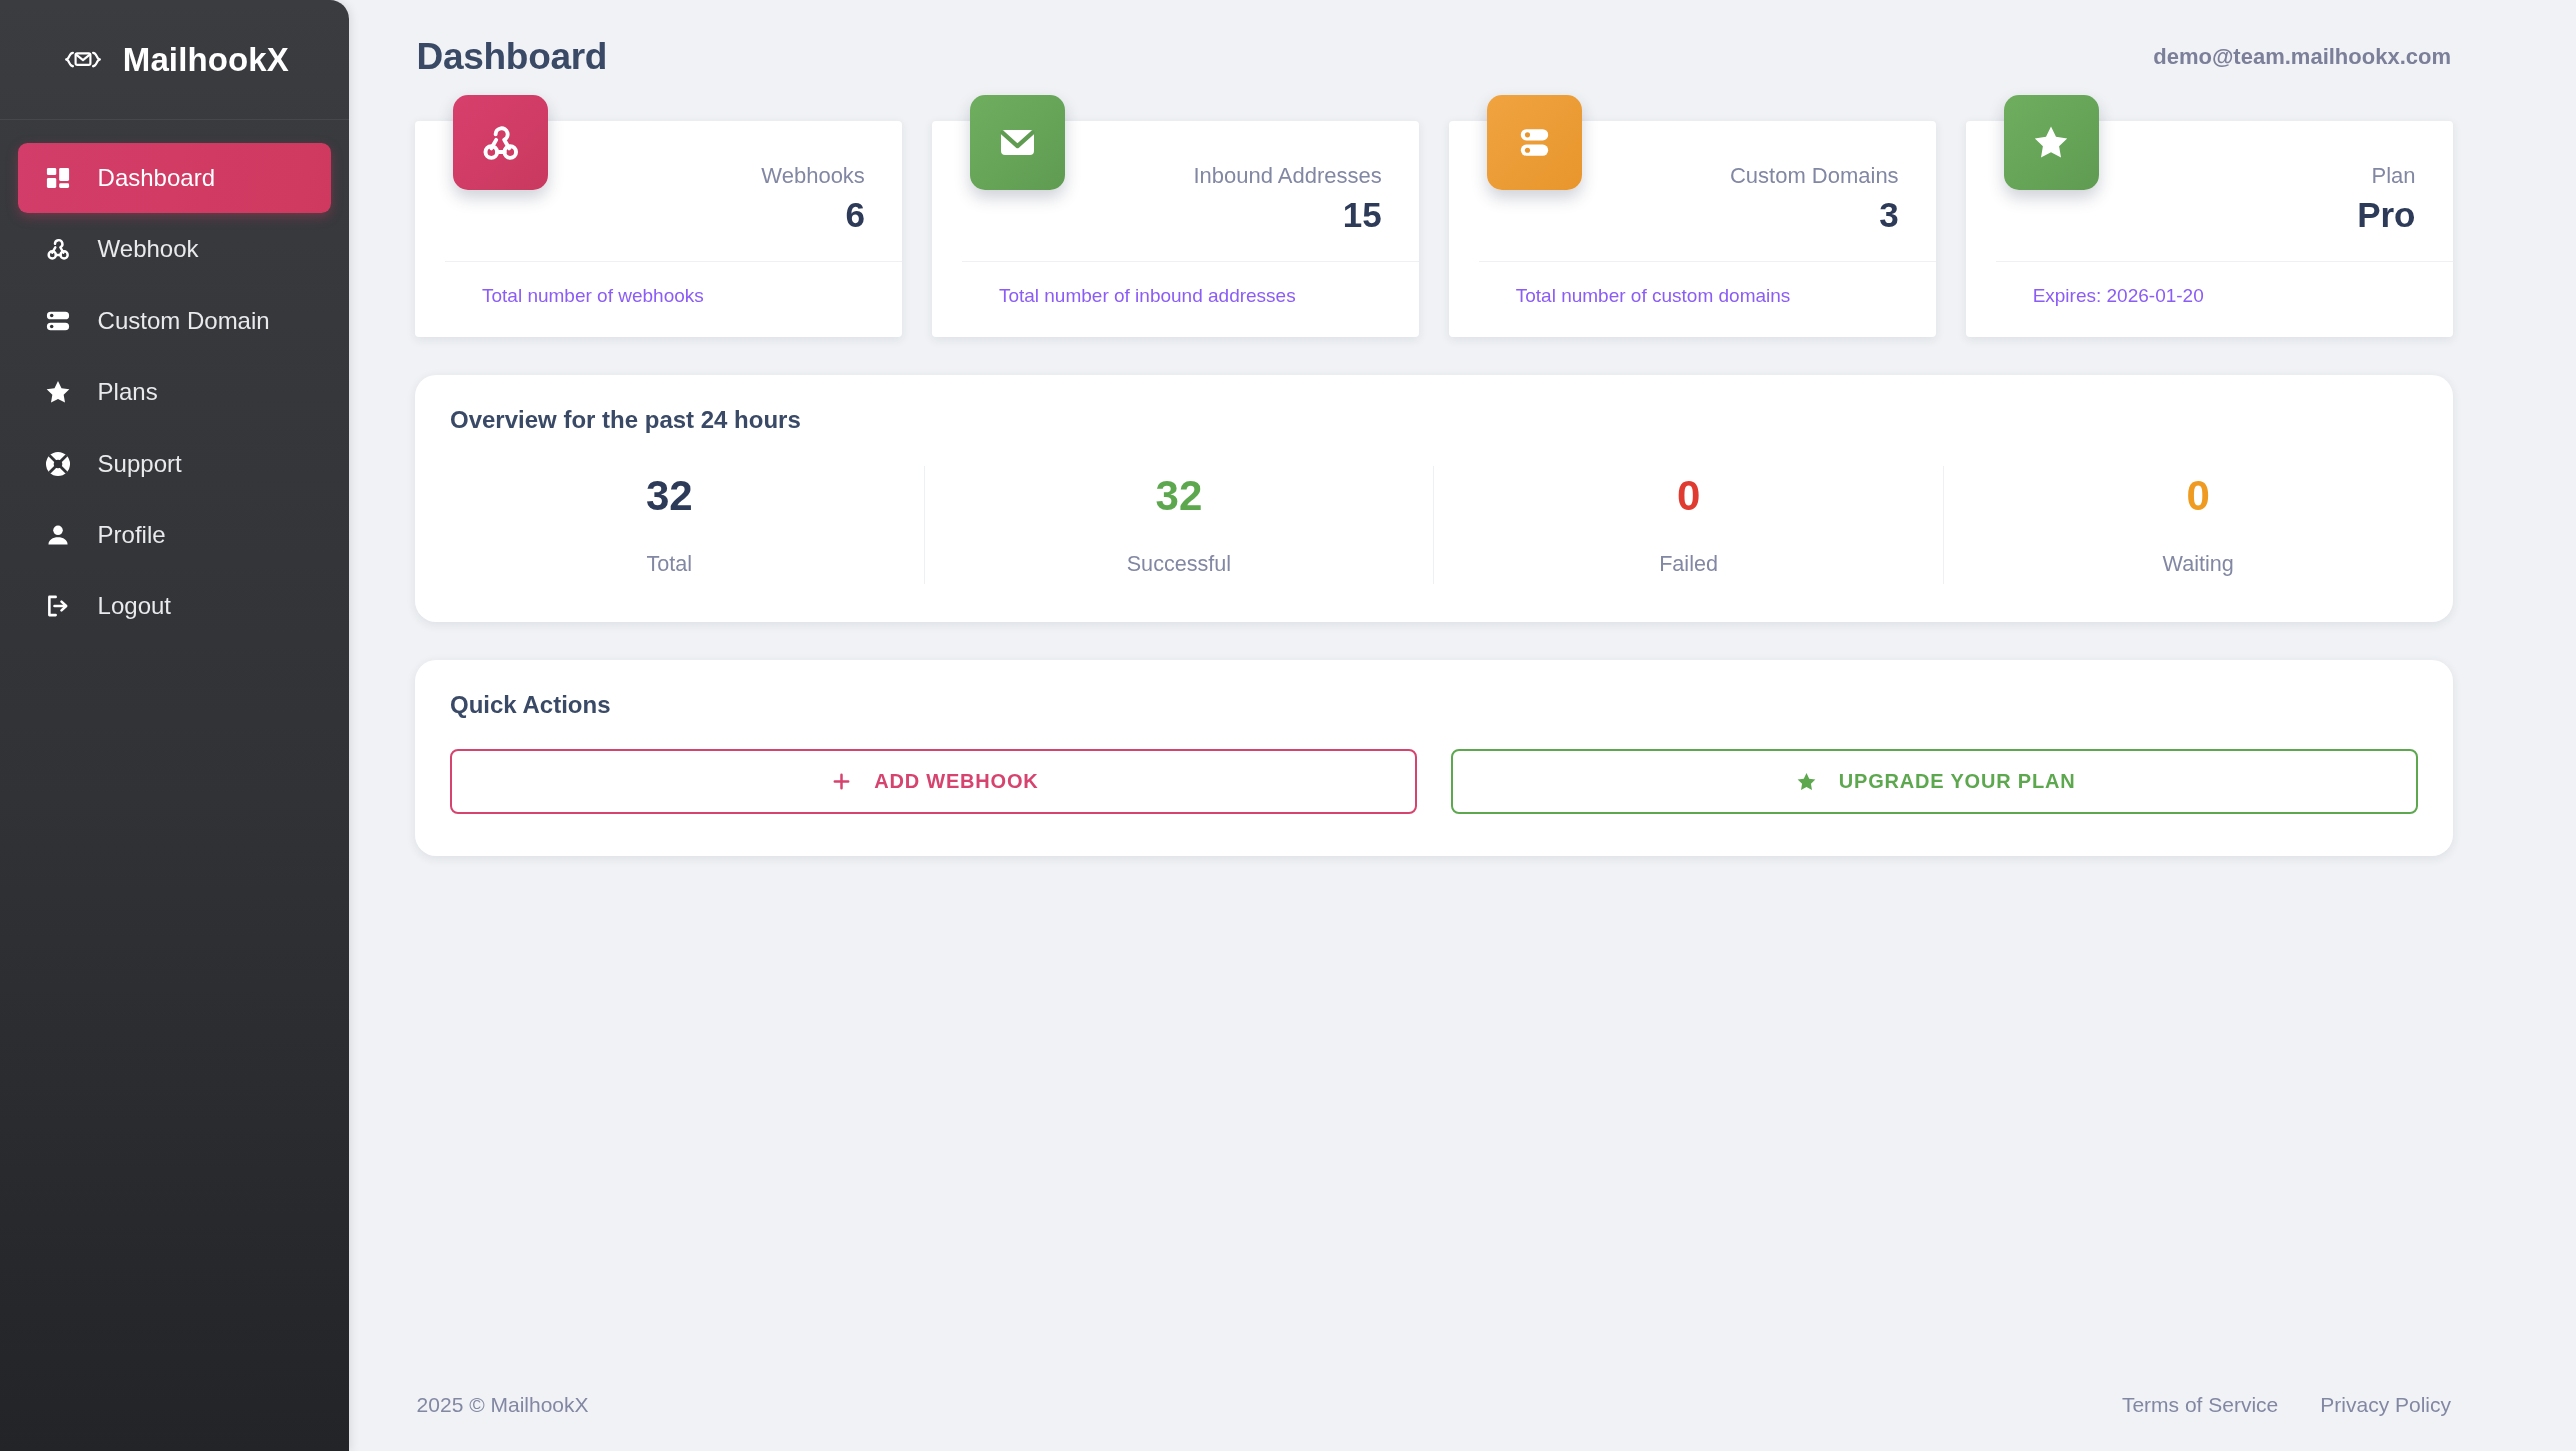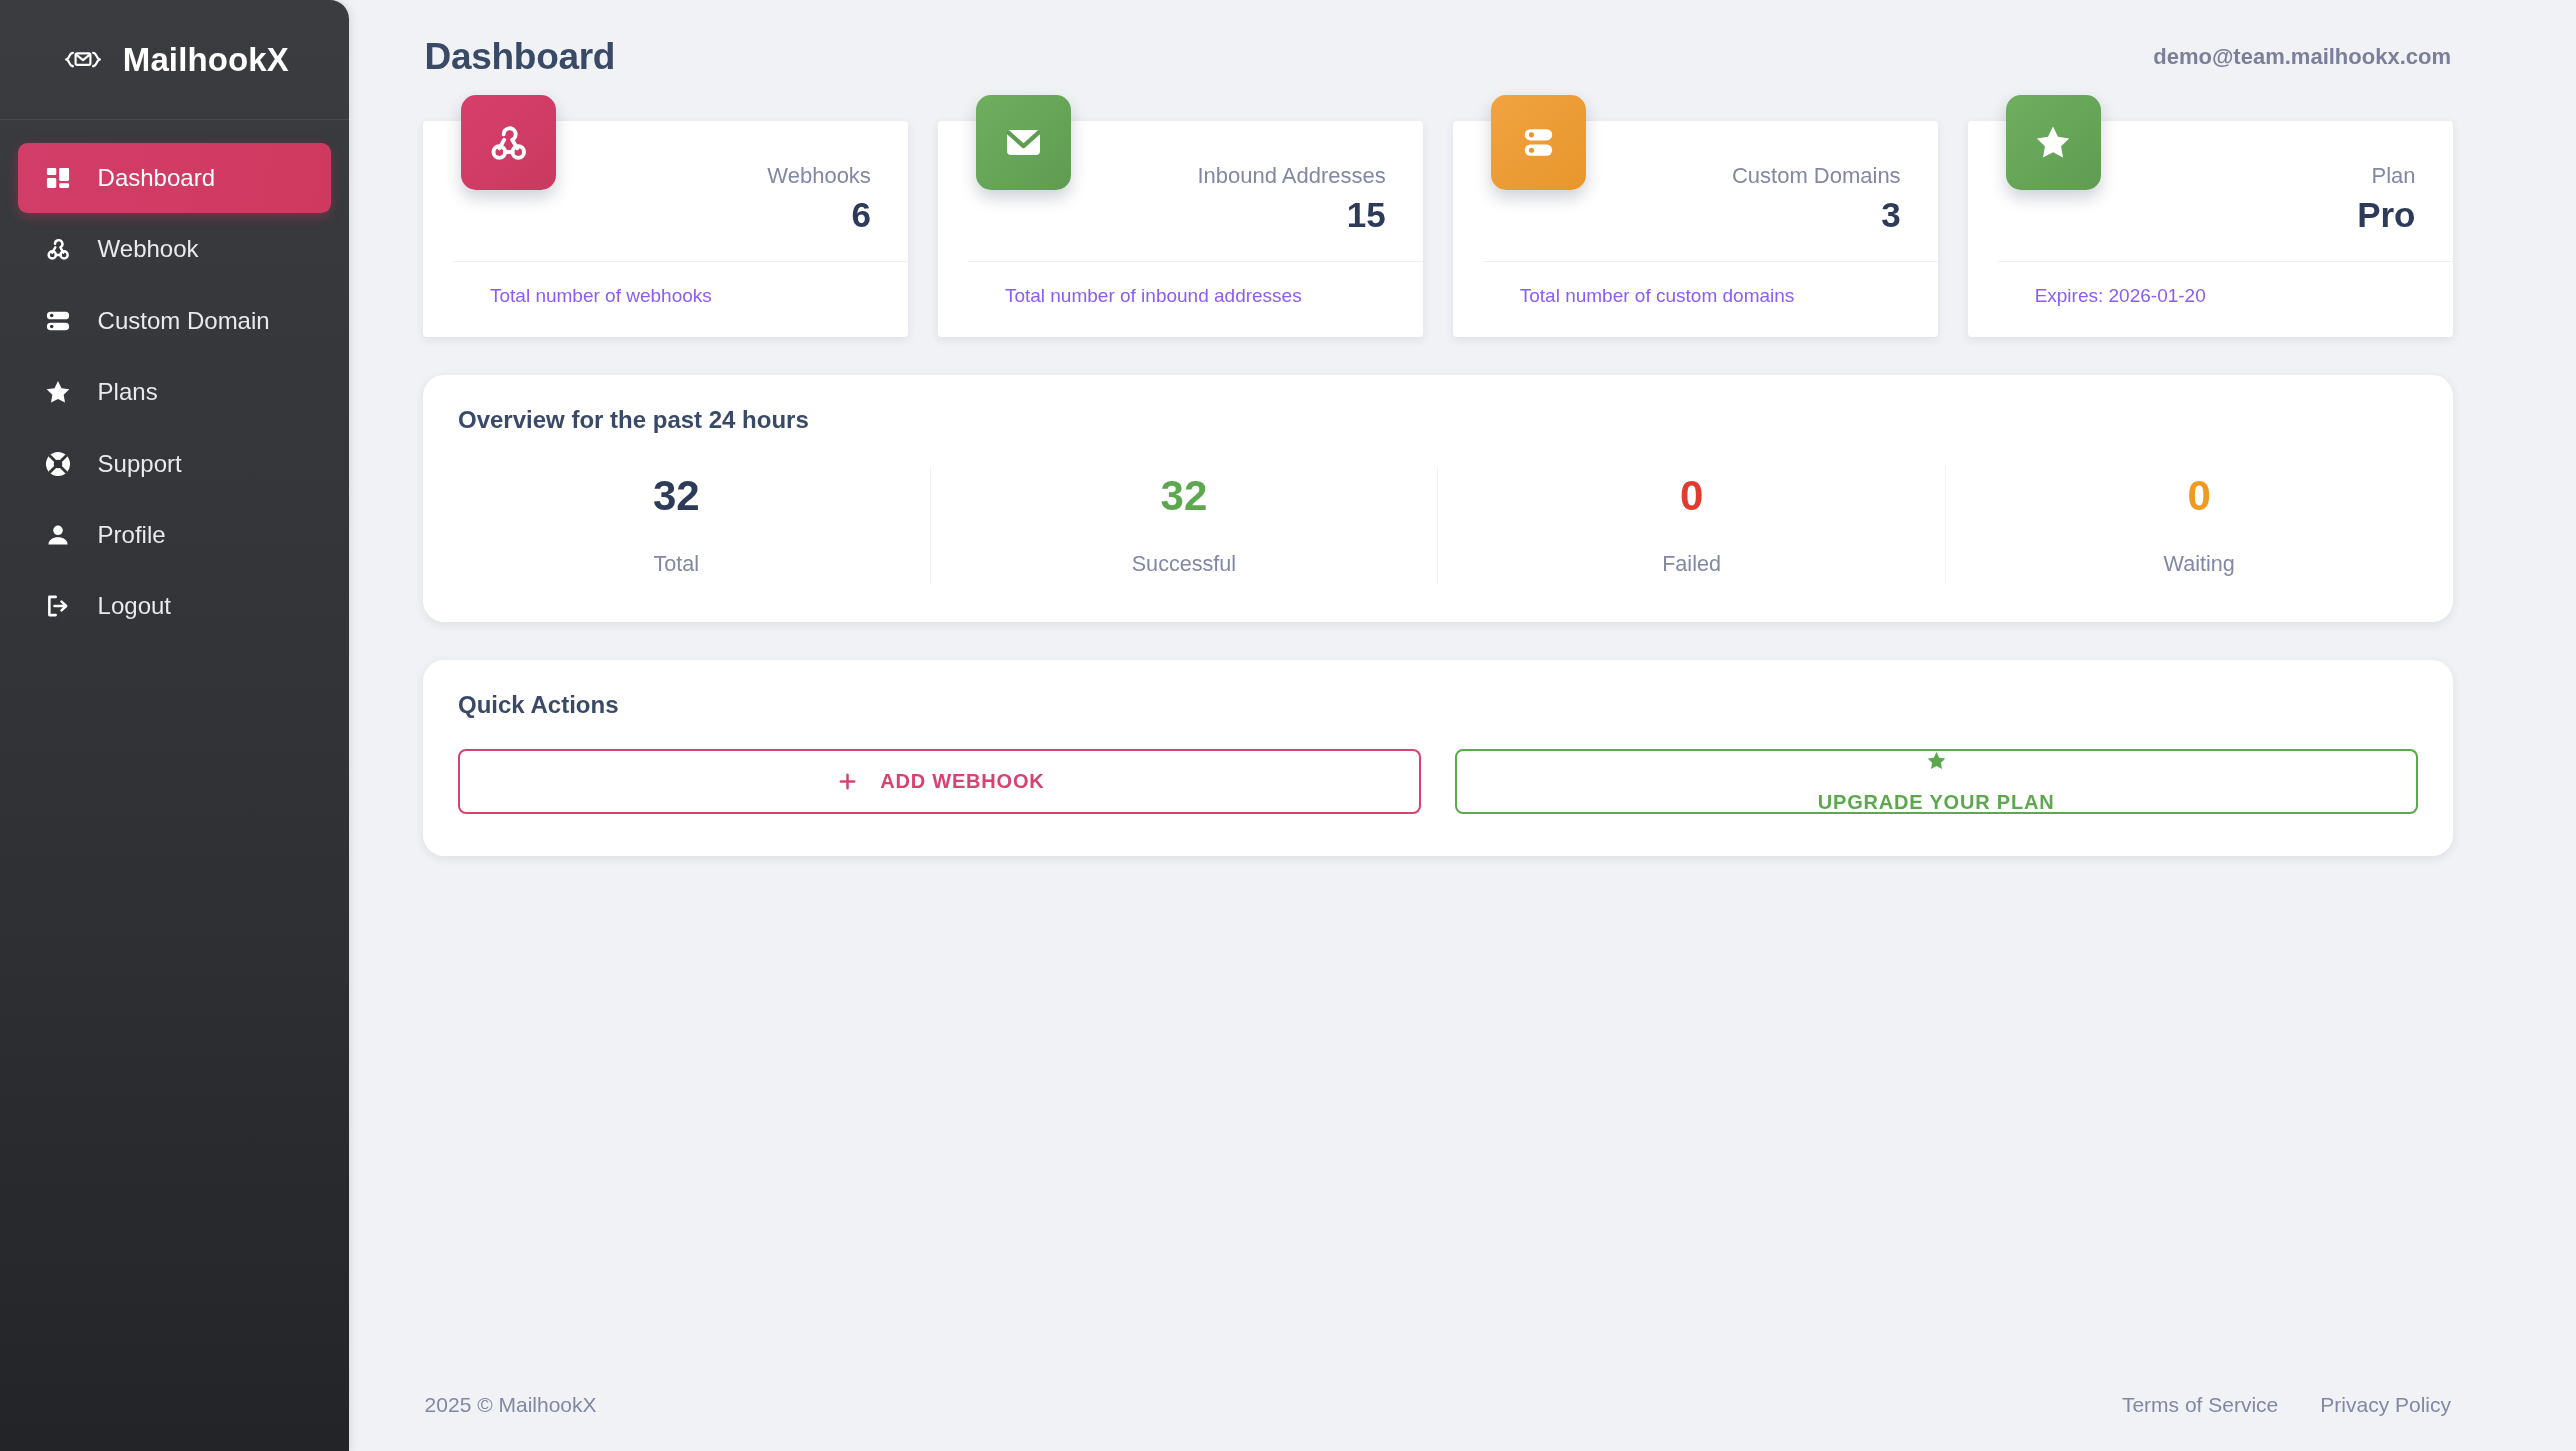--- a/index.html
+++ b/index.html
@@ -3,21 +3,21 @@
 <meta charset="utf-8">
 <style>
   * { box-sizing: border-box; margin: 0; padding: 0; }
   html, body {
     width: 2576px;
     height: 1452px;
     background: #f0f2f5;
     font-family: "Liberation Sans", sans-serif;
     overflow: hidden;
   }
-  .app { position: relative; width: 2516px; height: 1452px; display: flex; gap: 8px; }
+  .app { position: relative; width: 2516px; height: 1452px; display: flex; }
 
   
   .sidebar {
     width: 349px;
     height: 1452px;
     background: linear-gradient(180deg, #3a3c40 0%, #303236 55%, #232427 100%);
     border-top-right-radius: 19px;
     flex: 0 0 349px;
     position: relative;
     z-index: 5;
@@ -204,21 +204,21 @@
     font-weight: bold;
     letter-spacing: 0.8px;
     cursor: pointer;
   }
   .action-btn .act-icon {
     width: 27px; height: 27px;
     display: flex; align-items: center; justify-content: center;
   }
   .act-pink  { border-color: #d6436e; color: #d6436e; }
   .act-blue  { border-color: #3d7ae0; color: #3d7ae0; }
-  .act-green { border-color: #5da84f; color: #5da84f; flex-direction: column; }
+  .act-green { border-color: #5da84f; color: #5da84f; }
 
   
   .footer {
     position: absolute;
     left: 50px;
     right: 50px;
     bottom: 0;
     height: 95px;
     display: flex;
     align-items: center;

